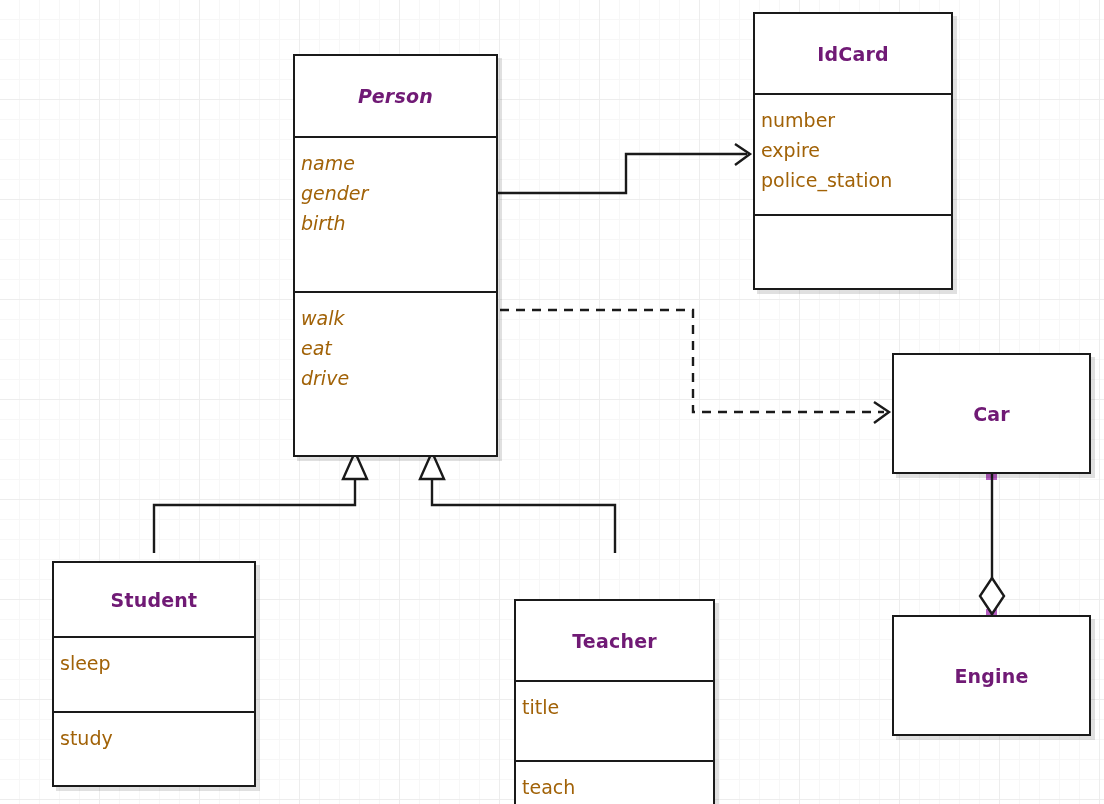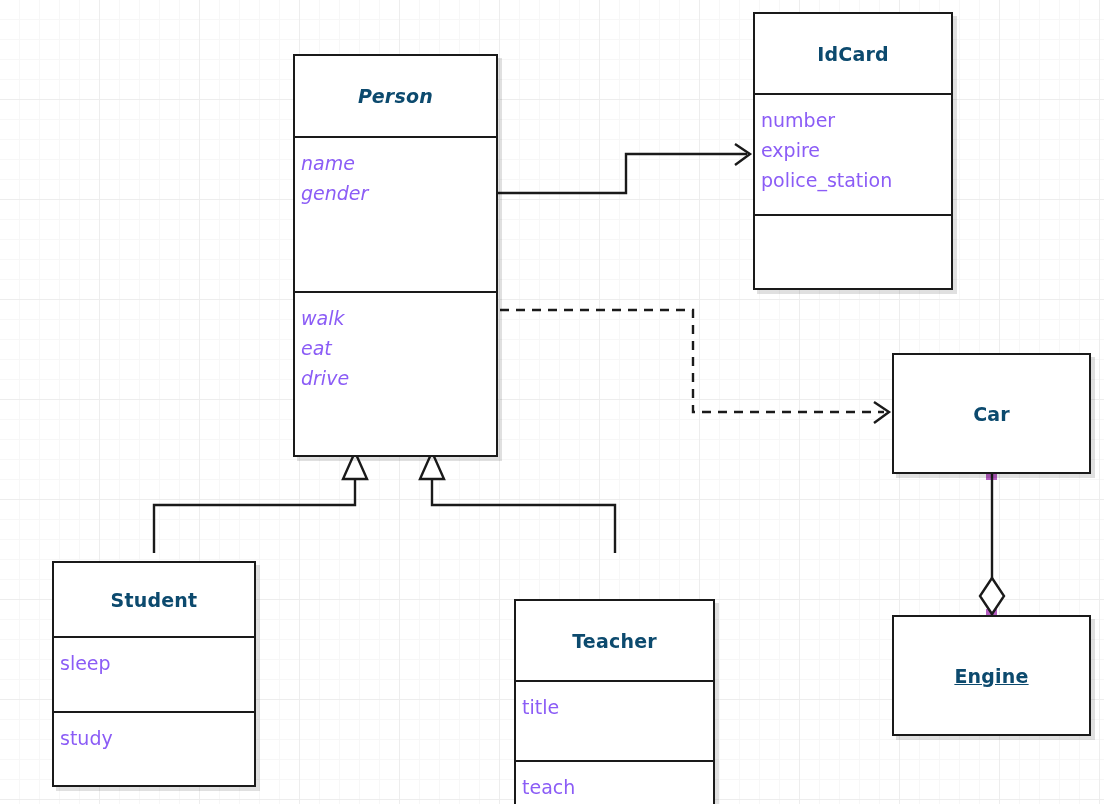--- a/index.html
+++ b/index.html
@@ -35,29 +35,29 @@
     flex-direction: column;
     z-index: 5;
   }
   .uml-title {
     box-sizing: border-box;
     display: flex;
     align-items: center;
     justify-content: center;
     font-weight: bold;
     font-size: 19px;
-    color: #0c4a6e;
+    color: #701a75;
     letter-spacing: 0.2px;
   }
   .uml-compartment {
     box-sizing: border-box;
     border-top: 2px solid #1a1a1a;
     padding: 10px 0 0 6px;
     font-size: 19px;
-    color: #8b5cf6;
+    color: #a16207;
     line-height: 30px;
     overflow: hidden;
   }
   .uml-compartment.empty { padding: 0; }
   .uml-row { white-space: nowrap; }
 
   
   #connectors {
     position: absolute;
     left: 0; top: 0;
@@ -104,20 +104,21 @@
       <line x1="992" y1="474" x2="992" y2="615" stroke="#1a1a1a" stroke-width="2.4"></line>
       <polygon points="992,578 1004,596 992,614 980,596" fill="#ffffff" stroke="#1a1a1a" stroke-width="2.4" stroke-linejoin="miter"></polygon>
     </g>
   </svg>
 
   <div class="uml-class" id="cls-person" style="left: 293px; top: 54px; width: 205px; height: 403px; border-color: rgb(26, 26, 26); font-style: italic;">
     <div class="uml-title" style="height:80px;">Person</div>
     <div class="uml-compartment" style="height: 156px; border-top-color: rgb(26, 26, 26);">
       <div class="uml-row">name</div>
       <div class="uml-row">gender</div>
+      <div class="uml-row">birth</div>
     </div>
     <div class="uml-compartment" style="height: 165px; border-top-color: rgb(26, 26, 26);">
       <div class="uml-row">walk</div>
       <div class="uml-row">eat</div>
       <div class="uml-row">drive</div>
     </div>
   </div>
 
   <div class="uml-class" id="cls-idcard" style="left: 753px; top: 12px; width: 200px; height: 278px; border-color: rgb(26, 26, 26);">
     <div class="uml-title" style="height:79px;">IdCard</div>
@@ -127,21 +128,21 @@
       <div class="uml-row">police_station</div>
     </div>
     <div class="uml-compartment empty" style="height: 36px; border-top-color: rgb(26, 26, 26);"></div>
   </div>
 
   <div class="uml-class" id="cls-car" style="left: 892px; top: 353px; width: 199px; height: 121px; border-color: rgb(26, 26, 26);">
     <div class="uml-title" style="height:100%;">Car</div>
   </div>
 
   <div class="uml-class" id="cls-engine" style="left: 892px; top: 615px; width: 199px; height: 121px; border-color: rgb(26, 26, 26);">
-    <div class="uml-title" style="height:100%;text-decoration:underline;">Engine</div>
+    <div class="uml-title" style="height:100%;">Engine</div>
   </div>
 
   <div class="uml-class" id="cls-student" style="left: 52px; top: 561px; width: 204px; height: 226px; border-color: rgb(26, 26, 26);">
     <div class="uml-title" style="height:80px;">Student</div>
     <div class="uml-compartment" style="height: 80px; border-top-color: rgb(26, 26, 26);">
       <div class="uml-row">sleep</div>
     </div>
     <div class="uml-compartment" style="height: 80px; border-top-color: rgb(26, 26, 26);">
       <div class="uml-row">study</div>
     </div>

